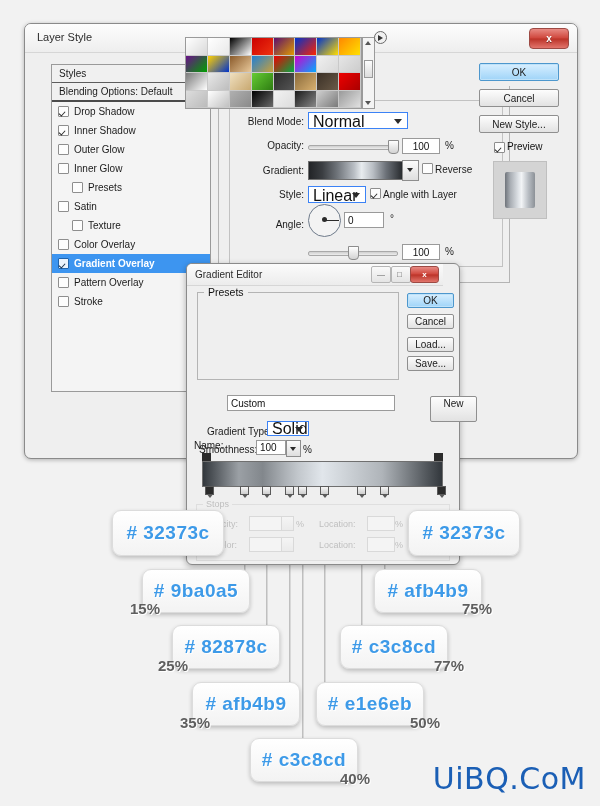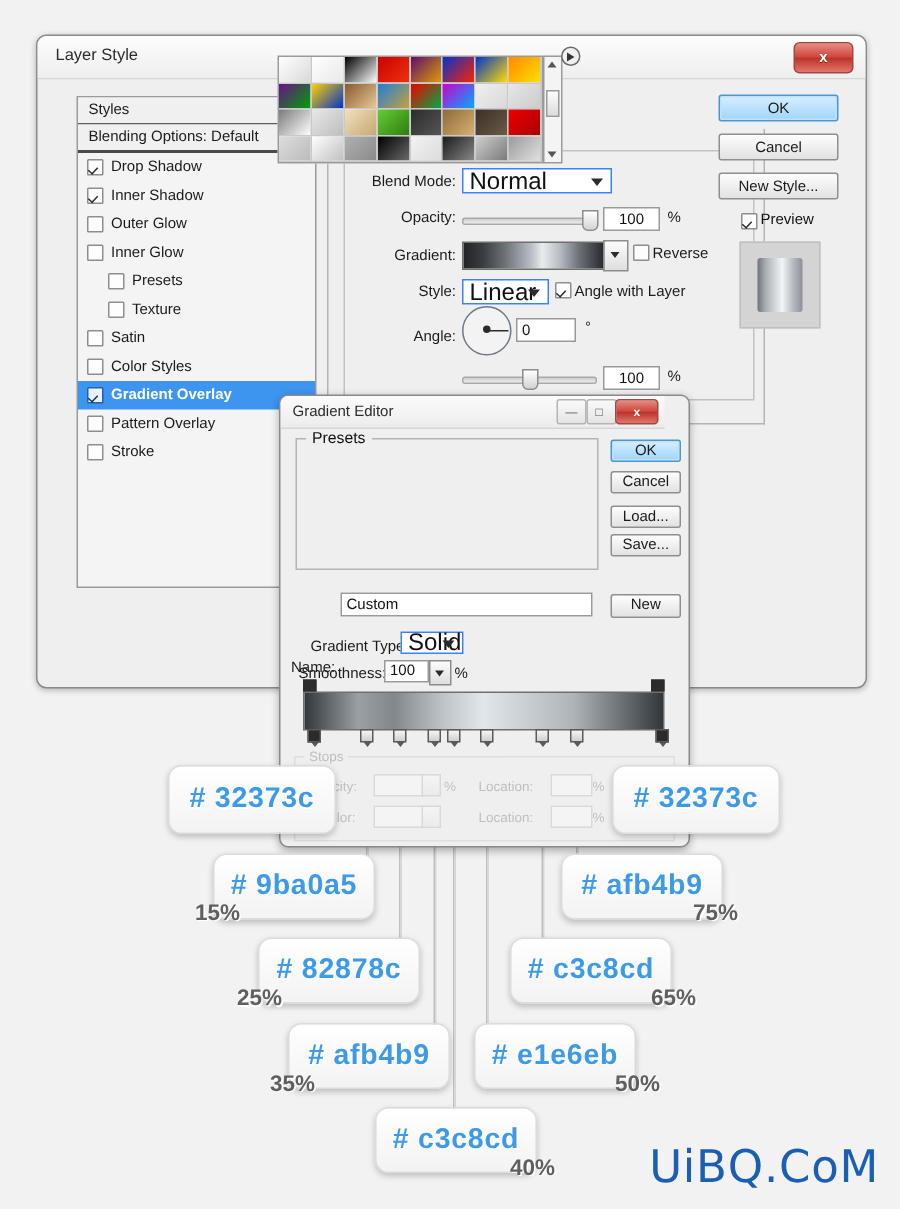--- a/index.html
+++ b/index.html
@@ -294,31 +294,31 @@
           <span>Outer Glow</span>
         </div>
         <div class="style-row">
           <span class="cb"></span>
           <span>Inner Glow</span>
         </div>
         <div class="style-row indent">
           <span class="cb"></span>
           <span>Presets</span>
         </div>
+        <div class="style-row">
+          <span class="cb"></span>
+          <span>Satin</span>
+        </div>
         <div class="style-row indent">
           <span class="cb"></span>
           <span>Texture</span>
         </div>
         <div class="style-row">
           <span class="cb"></span>
-          <span>Satin</span>
-        </div>
-        <div class="style-row">
-          <span class="cb"></span>
-          <span>Color Styles</span>
+          <span>Color Overlay</span>
         </div>
         <div class="style-row selected">
           <span class="cb on"></span>
           <span>Gradient Overlay</span>
         </div>
         <div class="style-row">
           <span class="cb"></span>
           <span>Pattern Overlay</span>
         </div>
         <div class="style-row">
@@ -452,21 +452,21 @@
 </div>
 <div id="presets-menu"></div>
 
 <div class="btn primary" style="left:407px;top:293px;width:47px;height:15px;line-height:14px;">OK</div>
 <div class="btn" style="left:407px;top:314px;width:47px;height:15px;line-height:14px;">Cancel</div>
 <div class="btn" style="left:407px;top:337px;width:47px;height:15px;line-height:14px;">Load...</div>
 <div class="btn" style="left:407px;top:356px;width:47px;height:15px;line-height:14px;">Save...</div>
 
 <div class="ge-lbl" style="left:194px;top:399px;margin-top:41px;">Name:</div>
 <div class="tbox" style="left:227px;top:395px;width:168px;height:16px;line-height:15px;">Custom</div>
-<div class="btn" style="left:407px;top:396px;width:47px;height:16px;line-height:14px;">New</div>
+<div class="btn" style="left:430px;top:396px;width:47px;height:26px;line-height:14px;">New</div>
 
 <div class="ge-lbl" style="left:207px;top:426px;">Gradient Type:</div>
 <div class="combo" style="left:267px;top:421px;width:42px;height:15px;line-height:14px;">
   <span>Solid</span>
   <i class="caret" style="top:5px;"></i>
 </div>
 
 <div class="ge-lbl" style="left:199px;top:444px;">Smoothness:</div>
 <div class="tbox" style="left:256px;top:440px;width:30px;height:15px;line-height:14px;">100</div>
 <div class="gradswatch-btn" style="left:286px;top:440px;width:13px;height:15px;">
@@ -513,21 +513,21 @@
       <span># afb4b9</span>
     </div>
     <div class="pctlabel" style="left: 462px; top: 600px;">75%</div>
     <div class="callout" style="left: 172px; top: 625px; width: 106px; height: 42px; align-items: center;">
       <span># 82878c</span>
     </div>
     <div class="pctlabel" style="left: 158px; top: 657px;">25%</div>
     <div class="callout" style="left: 340px; top: 625px; width: 106px; height: 42px;">
       <span># c3c8cd</span>
     </div>
-    <div class="pctlabel" style="left: 434px; top: 657px;">65%</div>
+    <div class="pctlabel" style="left: 434px; top: 657px;">77%</div>
     <div class="callout" style="left: 192px; top: 682px; width: 106px; height: 42px;">
       <span># afb4b9</span>
     </div>
     <div class="pctlabel" style="left: 180px; top: 714px;">35%</div>
     <div class="callout" style="left: 316px; top: 682px; width: 106px; height: 42px;">
       <span># e1e6eb</span>
     </div>
     <div class="pctlabel" style="left: 410px; top: 714px;">50%</div>
     <div class="callout" style="left: 250px; top: 738px; width: 106px; height: 42px;">
       <span># c3c8cd</span>

